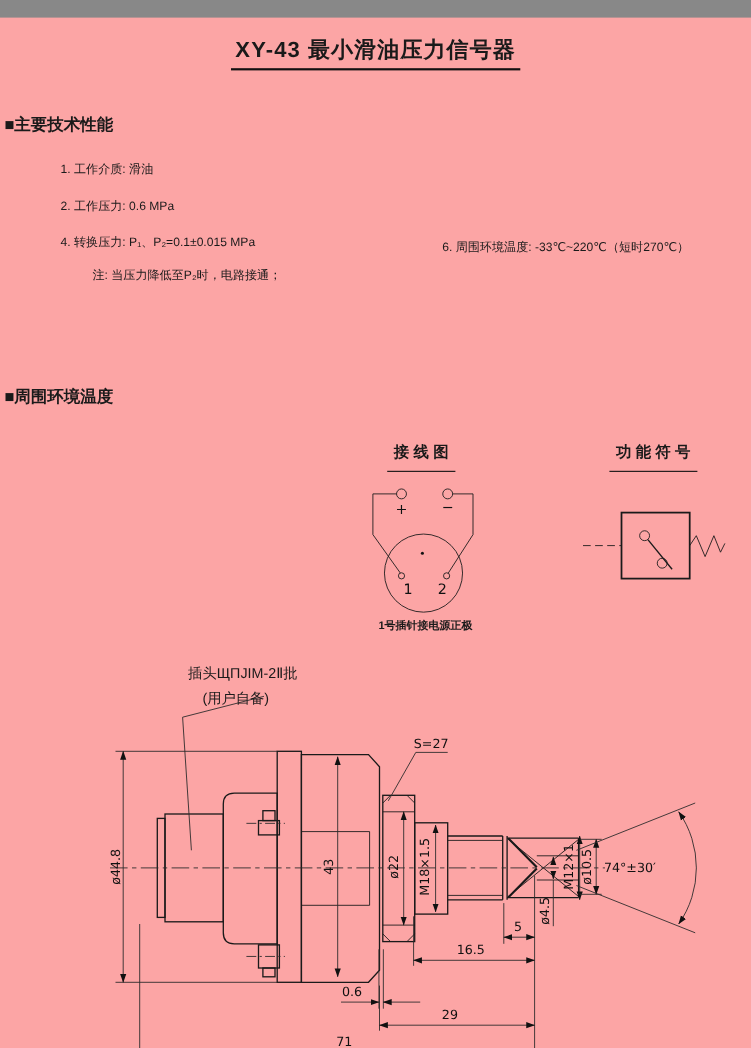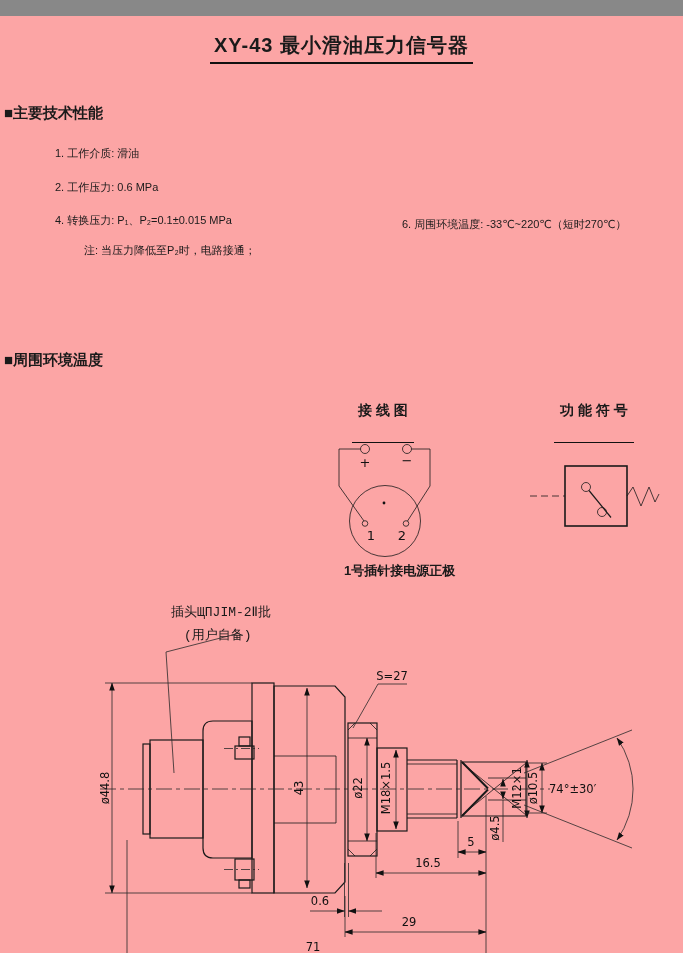--- a/index.html
+++ b/index.html
@@ -12,24 +12,24 @@
   .abs{position:absolute;white-space:nowrap;}
   .title{
     top:16px;left:0;right:0;margin:0 auto;width:fit-content;
     font-size:20px;font-weight:bold;letter-spacing:1px;
     border-bottom:2px solid #111;padding:0 4px 3px 4px;
   }
   .sec-h{left:4px;font-size:15px;font-weight:bold;}
   .spec{font-size:11px;}
   .sub-title{
     font-size:14px;font-weight:bold;
-    border-bottom:1.5px solid #111;padding:0 6px 22px 6px;
+    border-bottom:1.5px solid #111;padding:0 6px 8px 6px;
   }
-  .caption{font-size:13px;font-weight:600;}
-  .plug-label{font-size:13px;font-family:Liberation Mono, monospace;}
+  .caption{font-size:10px;font-weight:600;}
+  .plug-label{font-size:13px;}
   svg{position:absolute;left:0;}
   .part{stroke:#1a1a1a;stroke-width:1.2;fill:none;}
   .thin{stroke:#1a1a1a;stroke-width:0.8;fill:none;}
   .dim{stroke:#2a2a2a;stroke-width:0.8;fill:none;}
   .cl{stroke:#2a2a2a;stroke-width:0.8;fill:none;stroke-dasharray:16 4 4 4;}
   .cls{stroke:#2a2a2a;stroke-width:0.8;fill:none;stroke-dasharray:9 3 2 3;}
   .dt{font:11.5px "DejaVu Sans",sans-serif;fill:#111;stroke:none;}
   .wt{font:13px "DejaVu Sans",sans-serif;fill:#111;stroke:none;}
 </style>
 </head>

